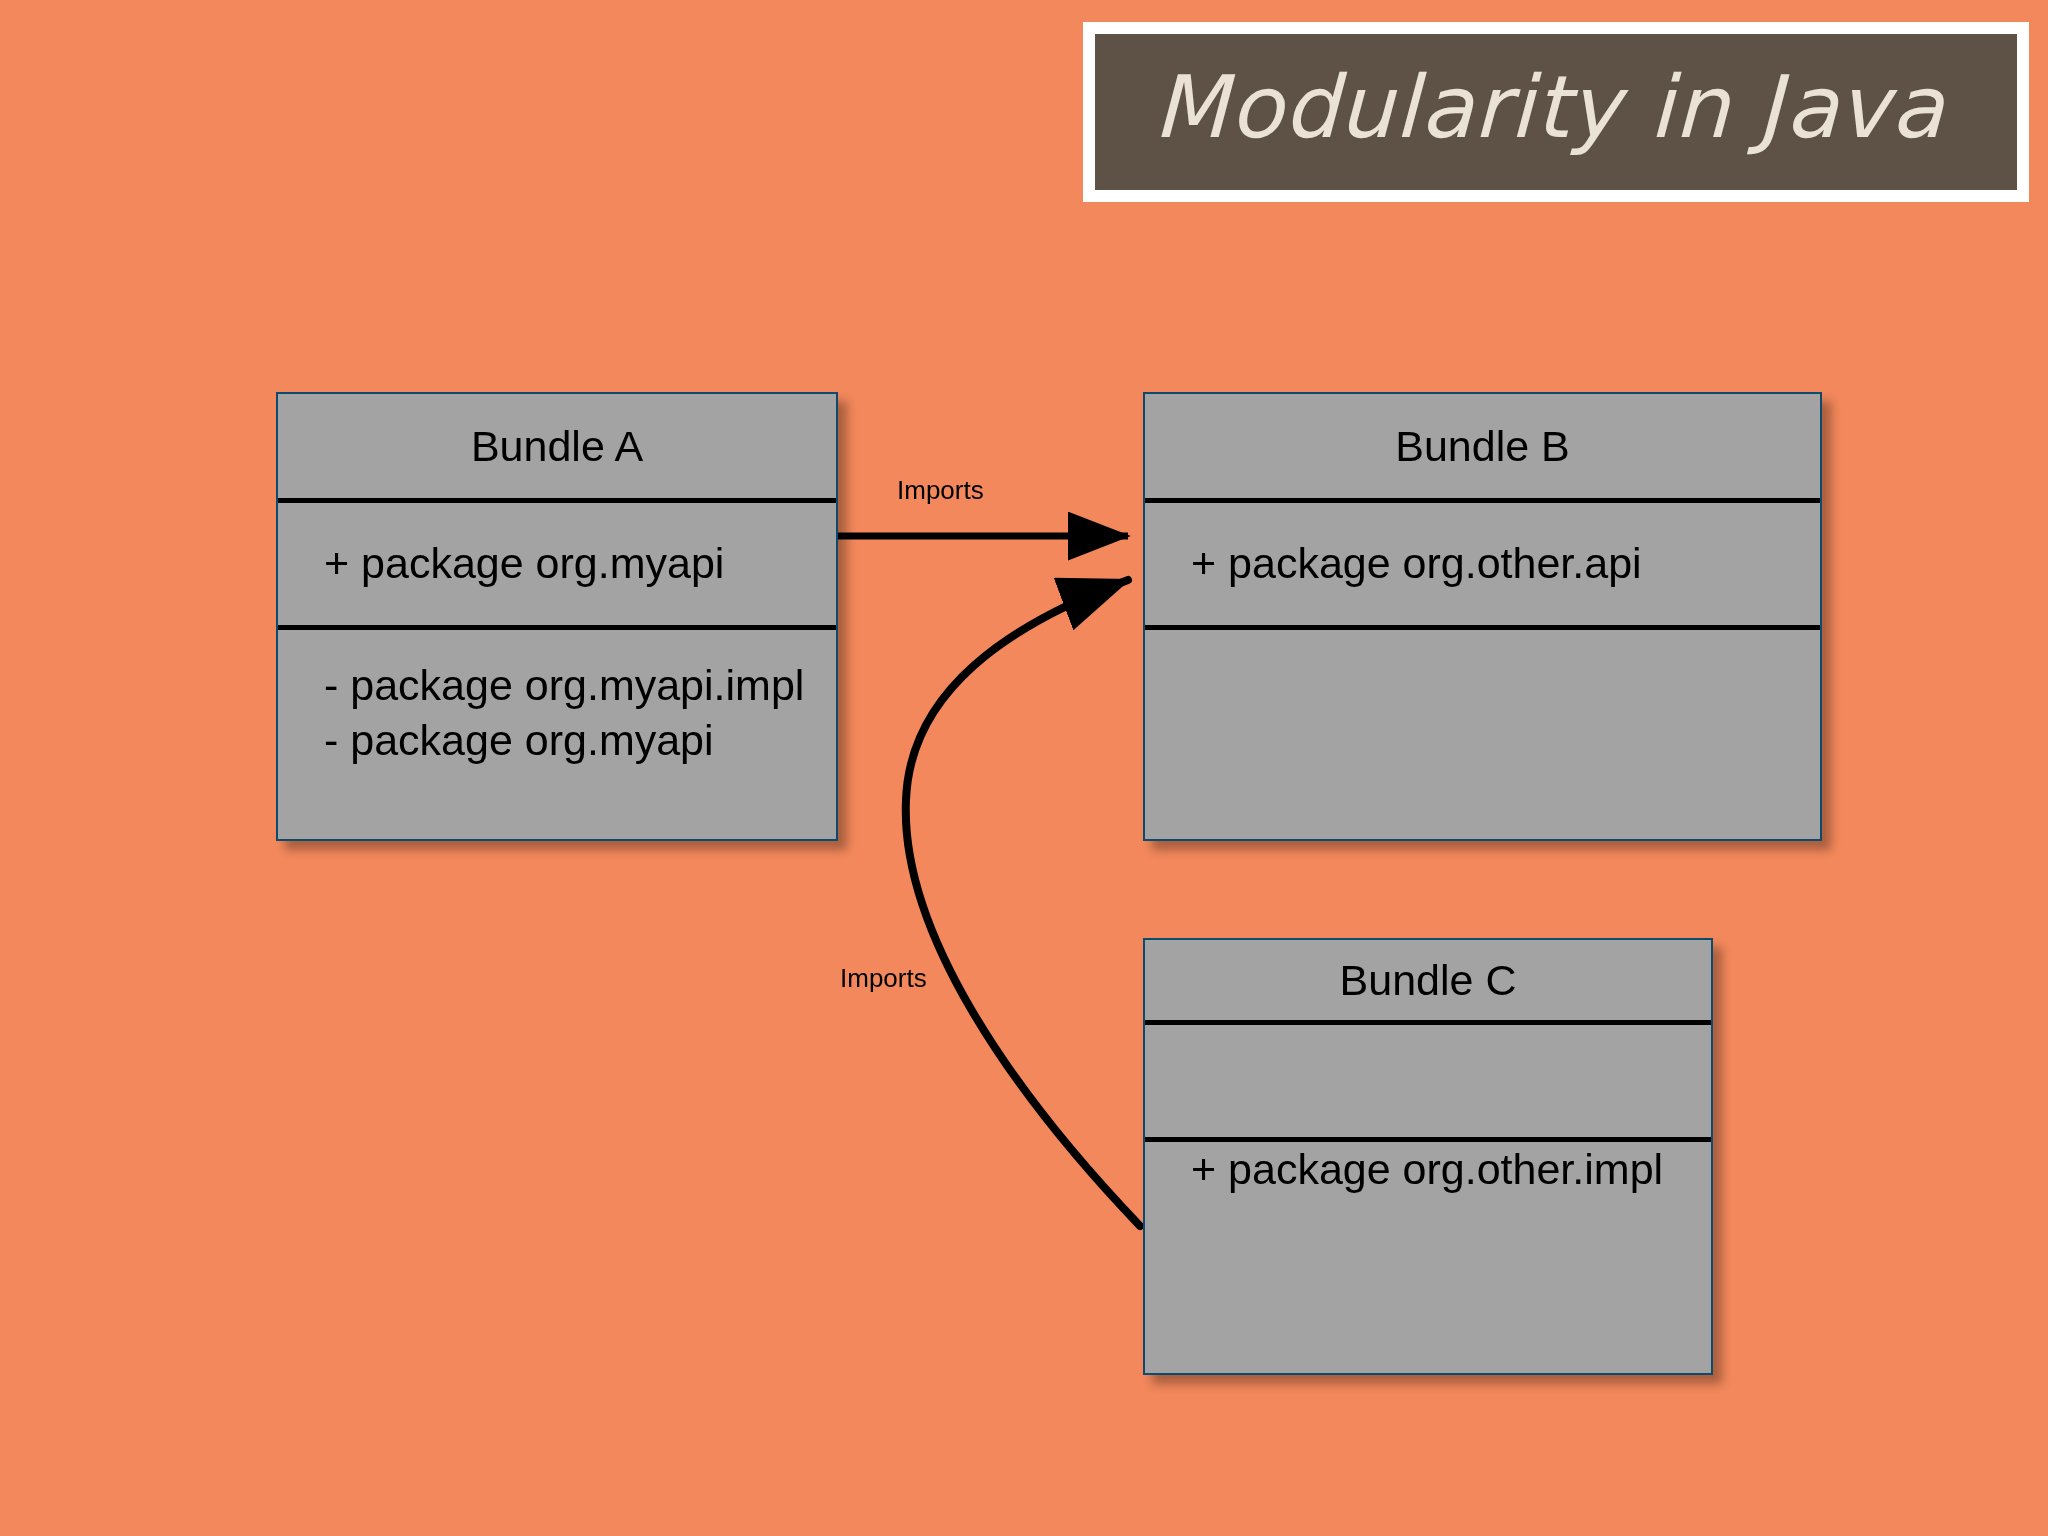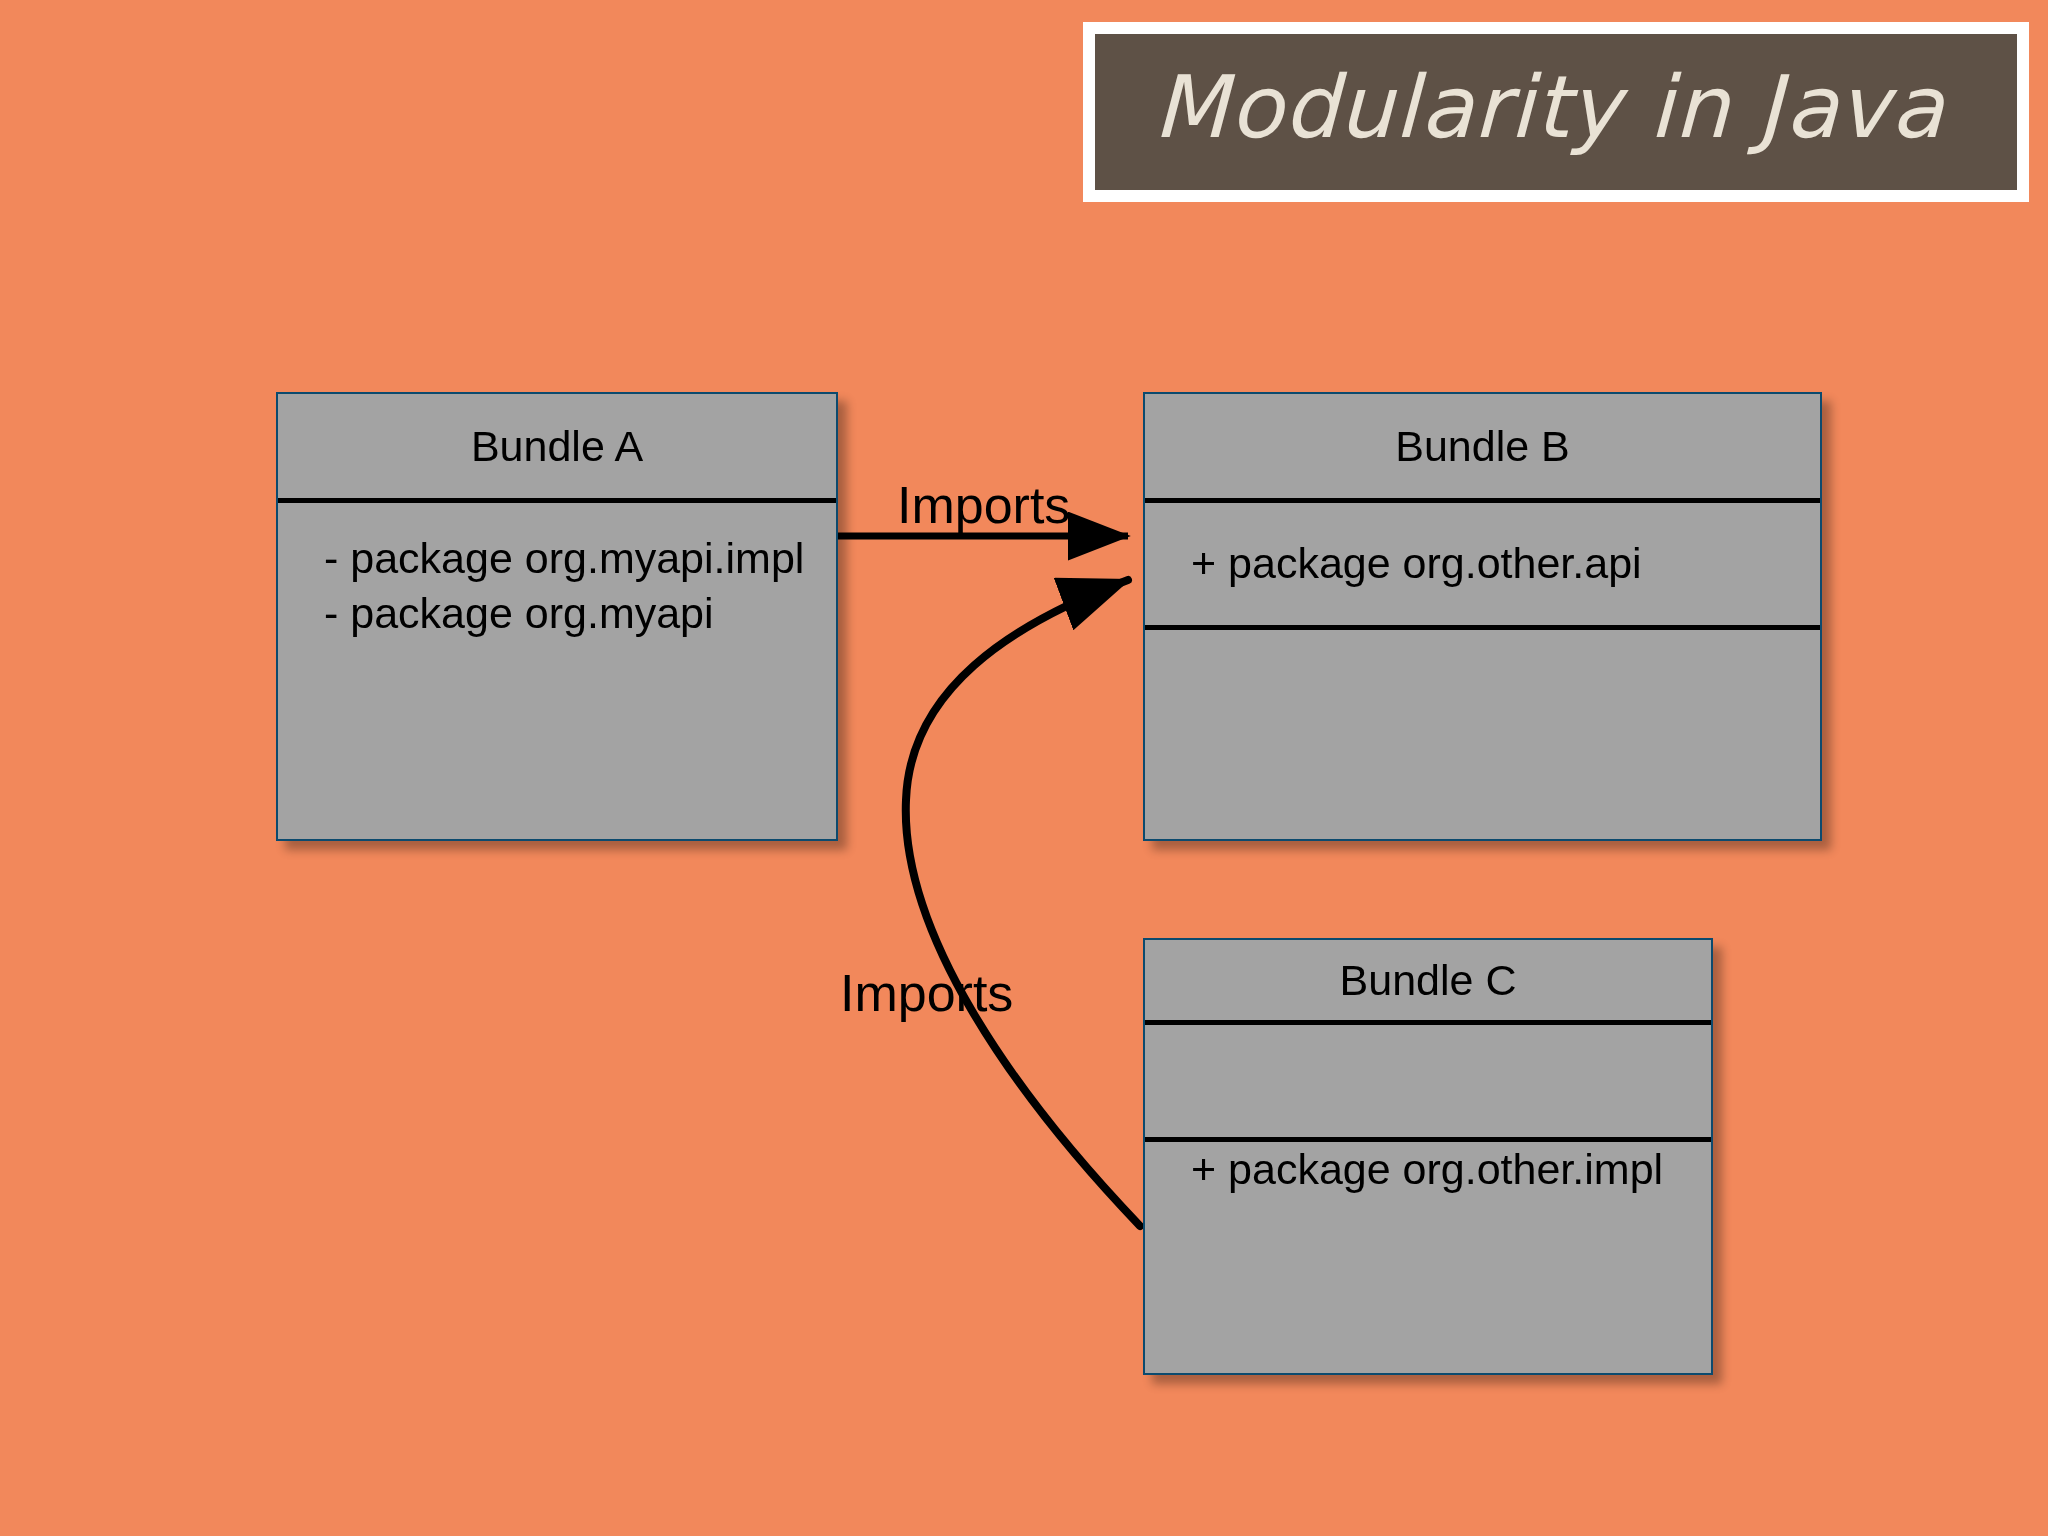--- a/index.html
+++ b/index.html
@@ -108,21 +108,21 @@
   
   #connectors {
     position: absolute;
     left: 0; top: 0;
     width: 2048px;
     height: 1536px;
     pointer-events: none;
   }
   .edge-label {
     position: absolute;
-    font-size: 52px;
+    font-size: 26px;
     color: #000000;
     white-space: nowrap;
   }
   #label-imports-ab { left: 897px; top: 475px; }
   #label-imports-cb { left: 840px; top: 963px; }
 </style>
 </head>
 <body>
 
 <div id="slide">
@@ -148,20 +148,23 @@
     <path d="M 1140 1226 C 1010 1090 900 930 906 800 C 910 690 1010 624 1128 580" fill="none" stroke="#000000" stroke-width="8" stroke-linecap="round" marker-end="url(#arrowhead2)"></path>
   </svg>
 
   <span class="edge-label" id="label-imports-ab">Imports</span>
   <span class="edge-label" id="label-imports-cb">Imports</span>
 
   <div class="bundle" id="bundle-a">
     <div class="compartment comp-title c0">
       <span class="ctext">Bundle A</span>
     </div>
+    <div class="compartment comp-body c1">
+      <span class="ctext">+ package org.myapi</span>
+    </div>
     <div class="compartment comp-body c2">
       <div>
         <div class="ctext">- package org.myapi.impl</div>
         <div class="ctext">- package org.myapi</div>
       </div>
     </div>
   </div>
 
   <div class="bundle" id="bundle-b">
     <div class="compartment comp-title c0">

